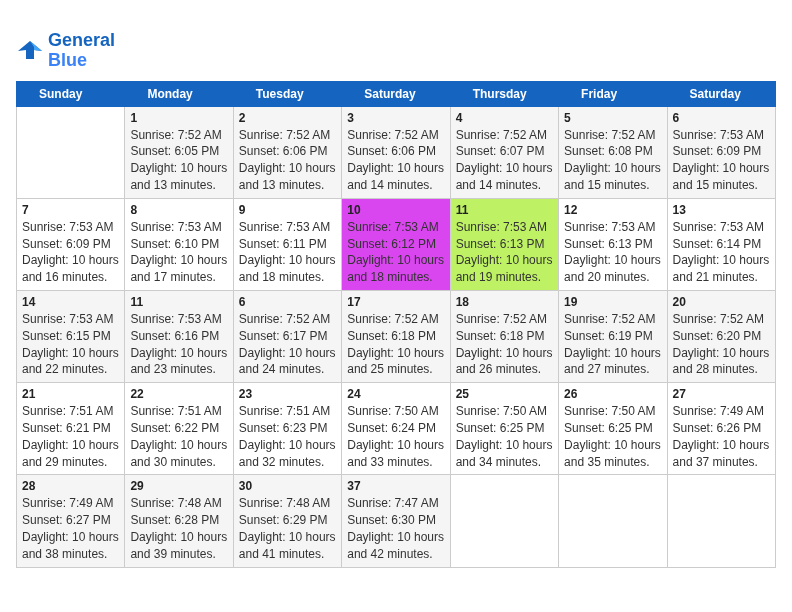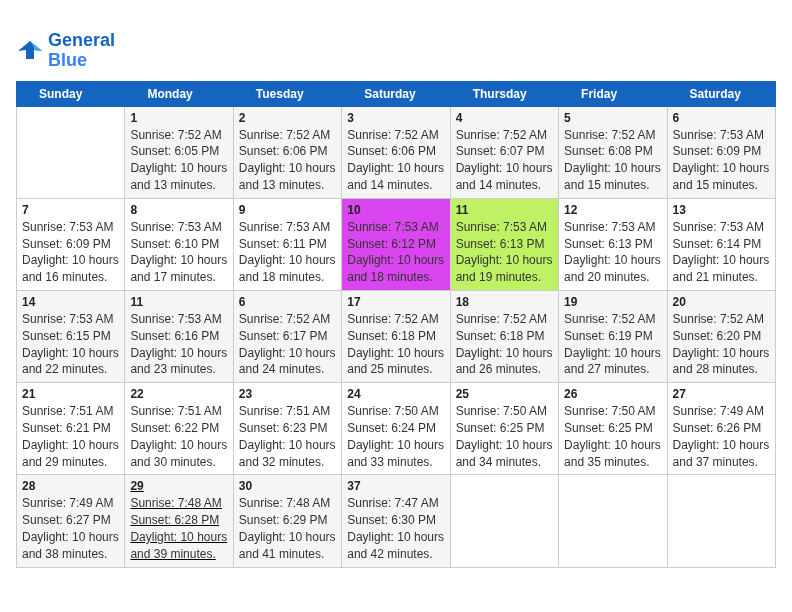--- a/index.html
+++ b/index.html
@@ -249,21 +249,21 @@
           <td style="background: rgb(255, 255, 255);">
             <div class="day-number">27</div>
             <div class="day-info">Sunrise: 7:49 AM<br>Sunset: 6:26 PM<br>Daylight: 10 hours and 37 minutes.</div>
           </td>
         </tr>
         <tr>
           <td style="background: rgb(245, 245, 245);">
             <div class="day-number">28</div>
             <div class="day-info">Sunrise: 7:49 AM<br>Sunset: 6:27 PM<br>Daylight: 10 hours and 38 minutes.</div>
           </td>
-          <td style="background: rgb(245, 245, 245); text-decoration: underline;">
+          <td style="background: rgb(245, 245, 245);">
             <div class="day-number">29</div>
             <div class="day-info">Sunrise: 7:48 AM<br>Sunset: 6:28 PM<br>Daylight: 10 hours and 39 minutes.</div>
           </td>
           <td style="background: rgb(245, 245, 245);">
             <div class="day-number">30</div>
             <div class="day-info">Sunrise: 7:48 AM<br>Sunset: 6:29 PM<br>Daylight: 10 hours and 41 minutes.</div>
           </td>
           <td style="background: rgb(245, 245, 245);">
             <div class="day-number">37</div>
             <div class="day-info">Sunrise: 7:47 AM<br>Sunset: 6:30 PM<br>Daylight: 10 hours and 42 minutes.</div>

